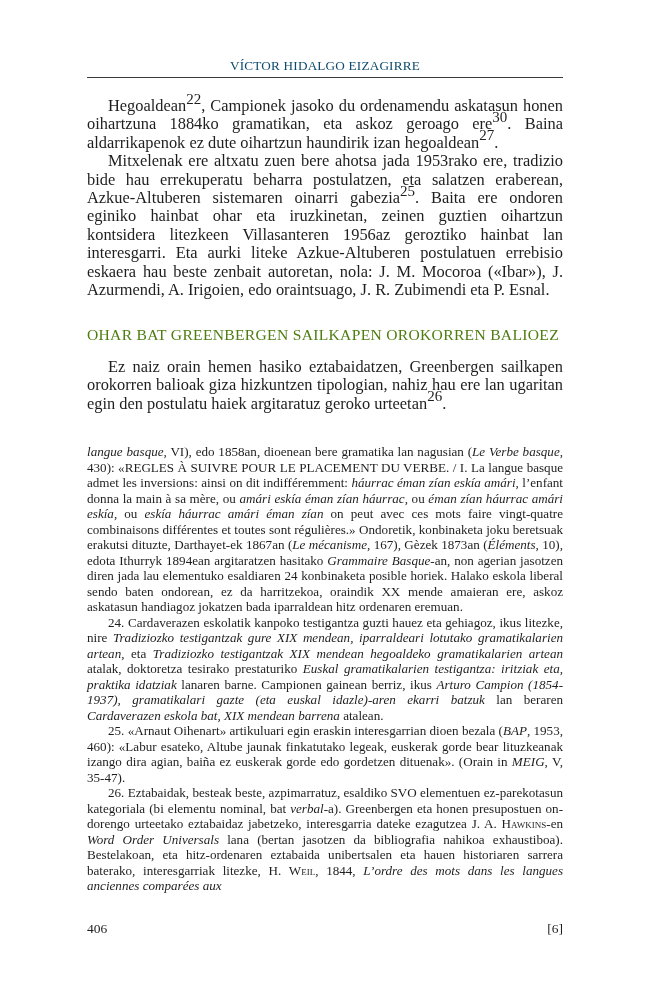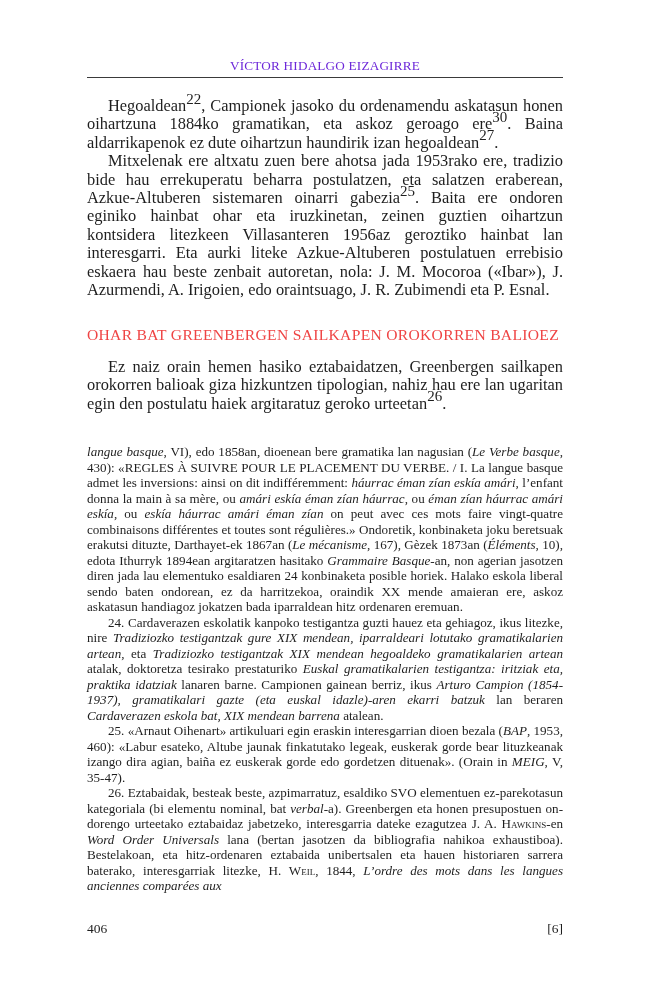--- a/index.html
+++ b/index.html
@@ -1,23 +1,23 @@
 <!DOCTYPE html>
 <html><head>
 <meta charset="utf-8">
 <style>
   html, body { margin:0; padding:0; background:#ffffff; }
   body { width:645px; height:1000px; position:relative; overflow:hidden; color:#1e1e1e; font-family:"Liberation Serif", "DejaVu Serif", serif; }
   .page { position:absolute; left:87px; top:0; width:476px; }
-  .running-head { position:absolute; top:58px; left:0; width:476px; text-align:center; font-size:13.2px; letter-spacing:0.2px; color:#6d28d9; }
+  .running-head { position:absolute; top:58px; left:0; width:476px; text-align:center; font-size:13.2px; letter-spacing:0.2px; color:#0c4a6e; }
   .head-rule { position:absolute; top:77px; left:0; width:476px; height:0; border-top:1px solid #3a3a3a; }
   .body { position:absolute; top:97px; left:0; width:476px; font-size:16.4px; line-height:18.4px; text-align:justify; }
   .body p { margin:0; text-indent:21px; }
   sup { font-size:15px; line-height:0; vertical-align:super; position:relative; top:-1px; }
-  .section-heading { position:absolute; top:326px; left:0; width:476px; font-size:15.6px; color:#ef4444; letter-spacing:0.3px; white-space:nowrap; }
+  .section-heading { position:absolute; top:326px; left:0; width:476px; font-size:15.6px; color:#4d7c0f; letter-spacing:0.3px; white-space:nowrap; }
   .section-body { position:absolute; top:358px; left:0; width:476px; font-size:16.4px; line-height:18.4px; text-align:justify; }
   .section-body p { margin:0; text-indent:21px; }
   .notes { position:absolute; top:444px; left:0; width:476px; font-size:13.1px; line-height:15.5px; text-align:justify; }
   .notes p { margin:0; }
   .notes p.fn { text-indent:21px; }
   .sc { font-variant:small-caps; }
   .folio { position:absolute; top:921px; left:0; font-size:13.5px; }
   .folio-right { position:absolute; top:921px; right:0; font-size:13.5px; }
   i { }
 </style>

